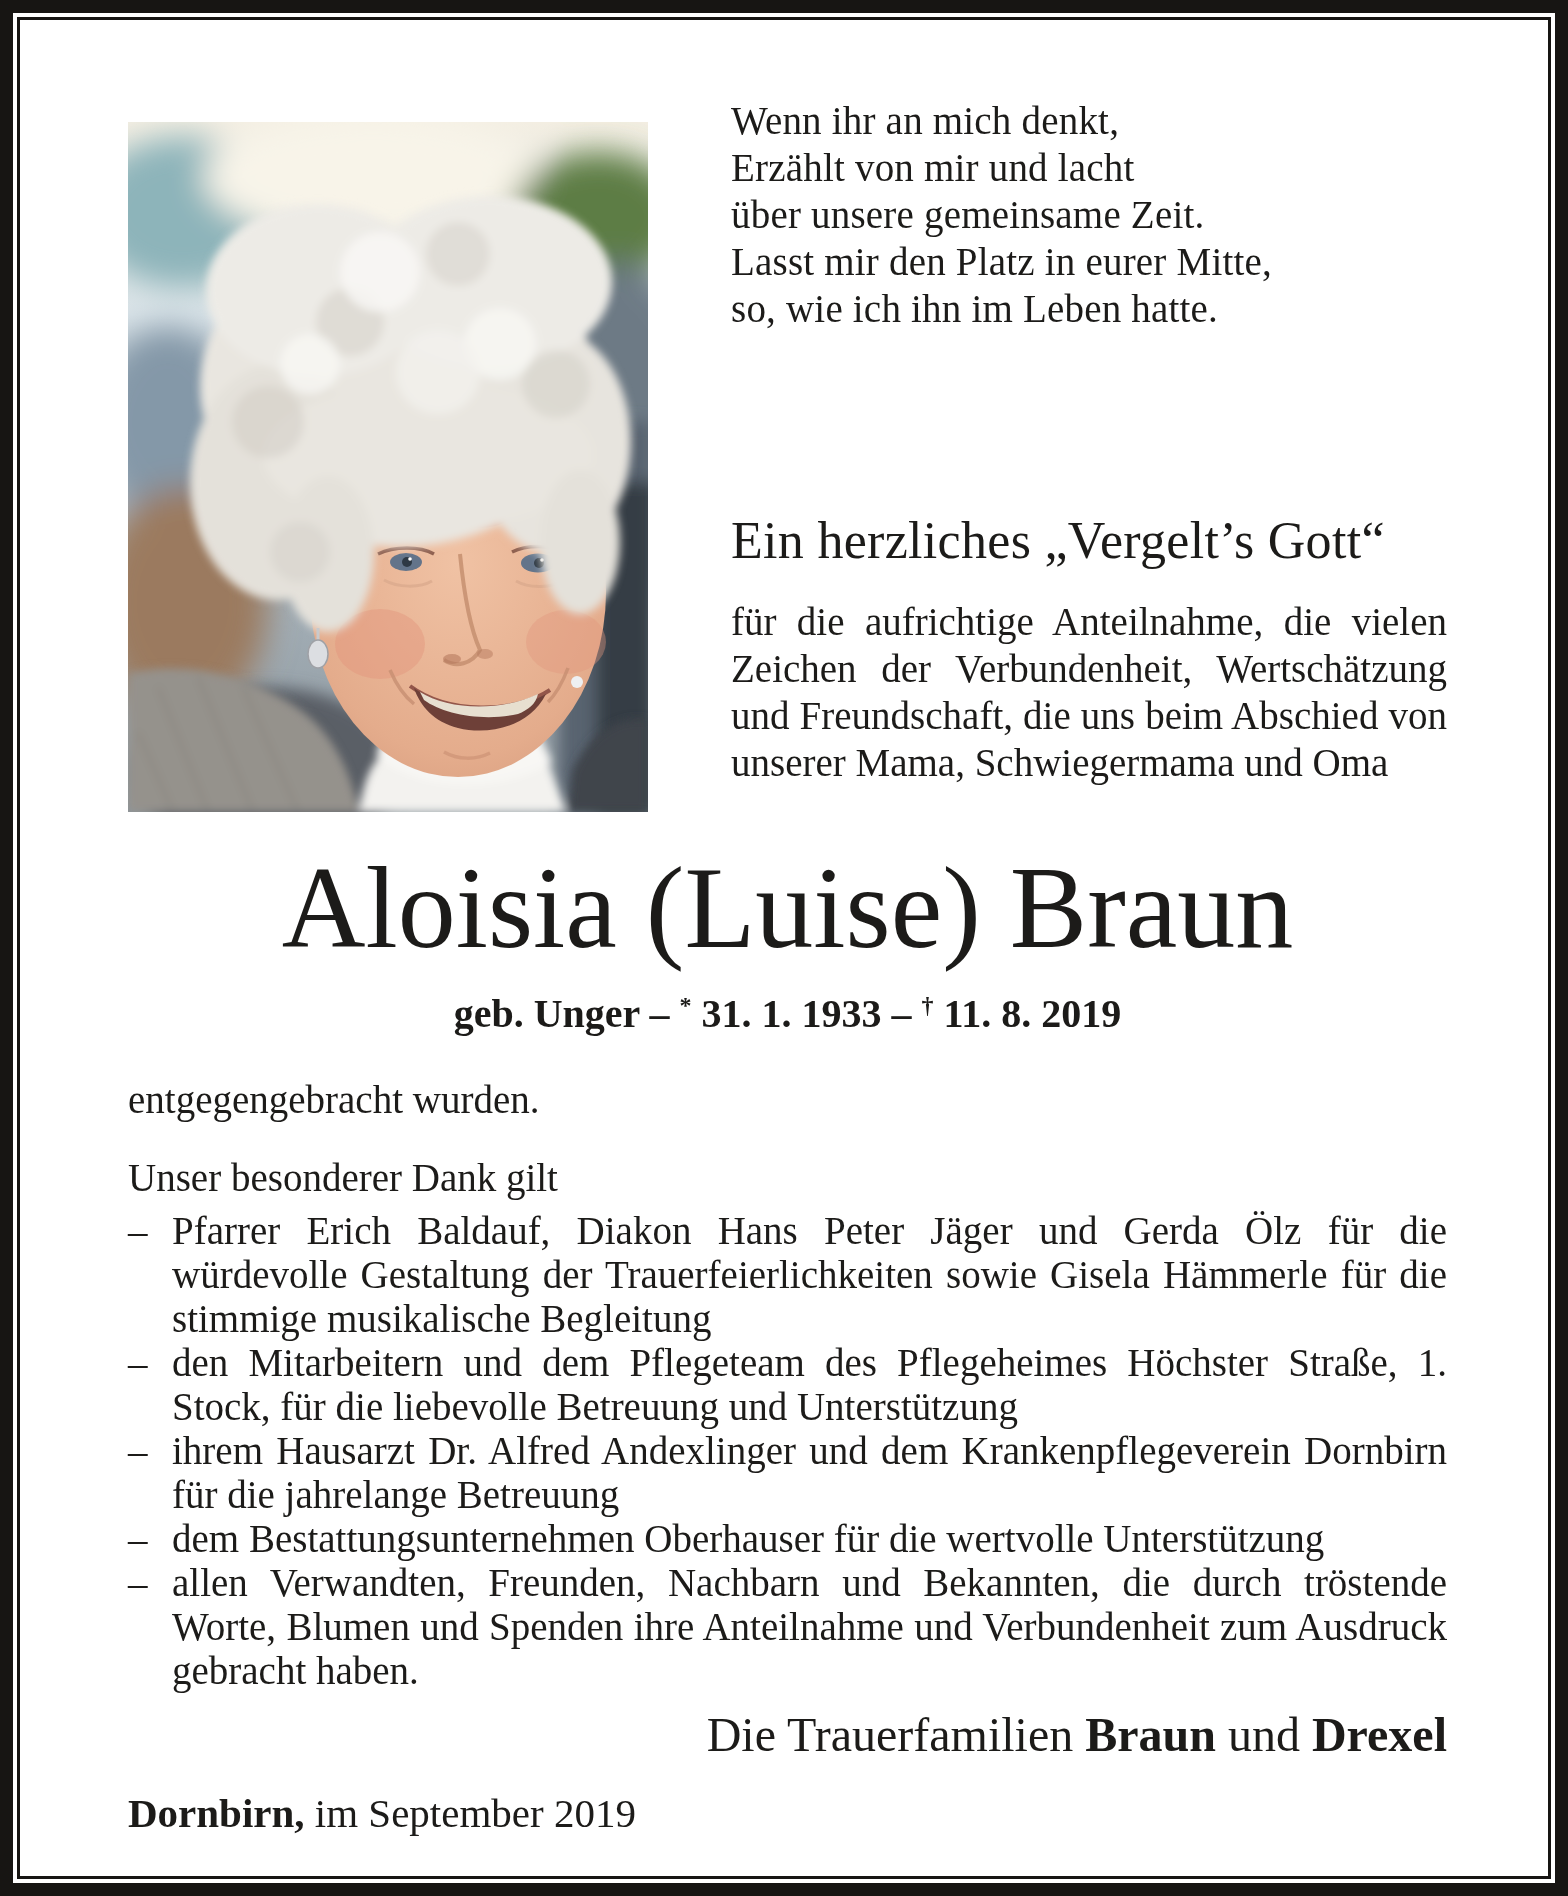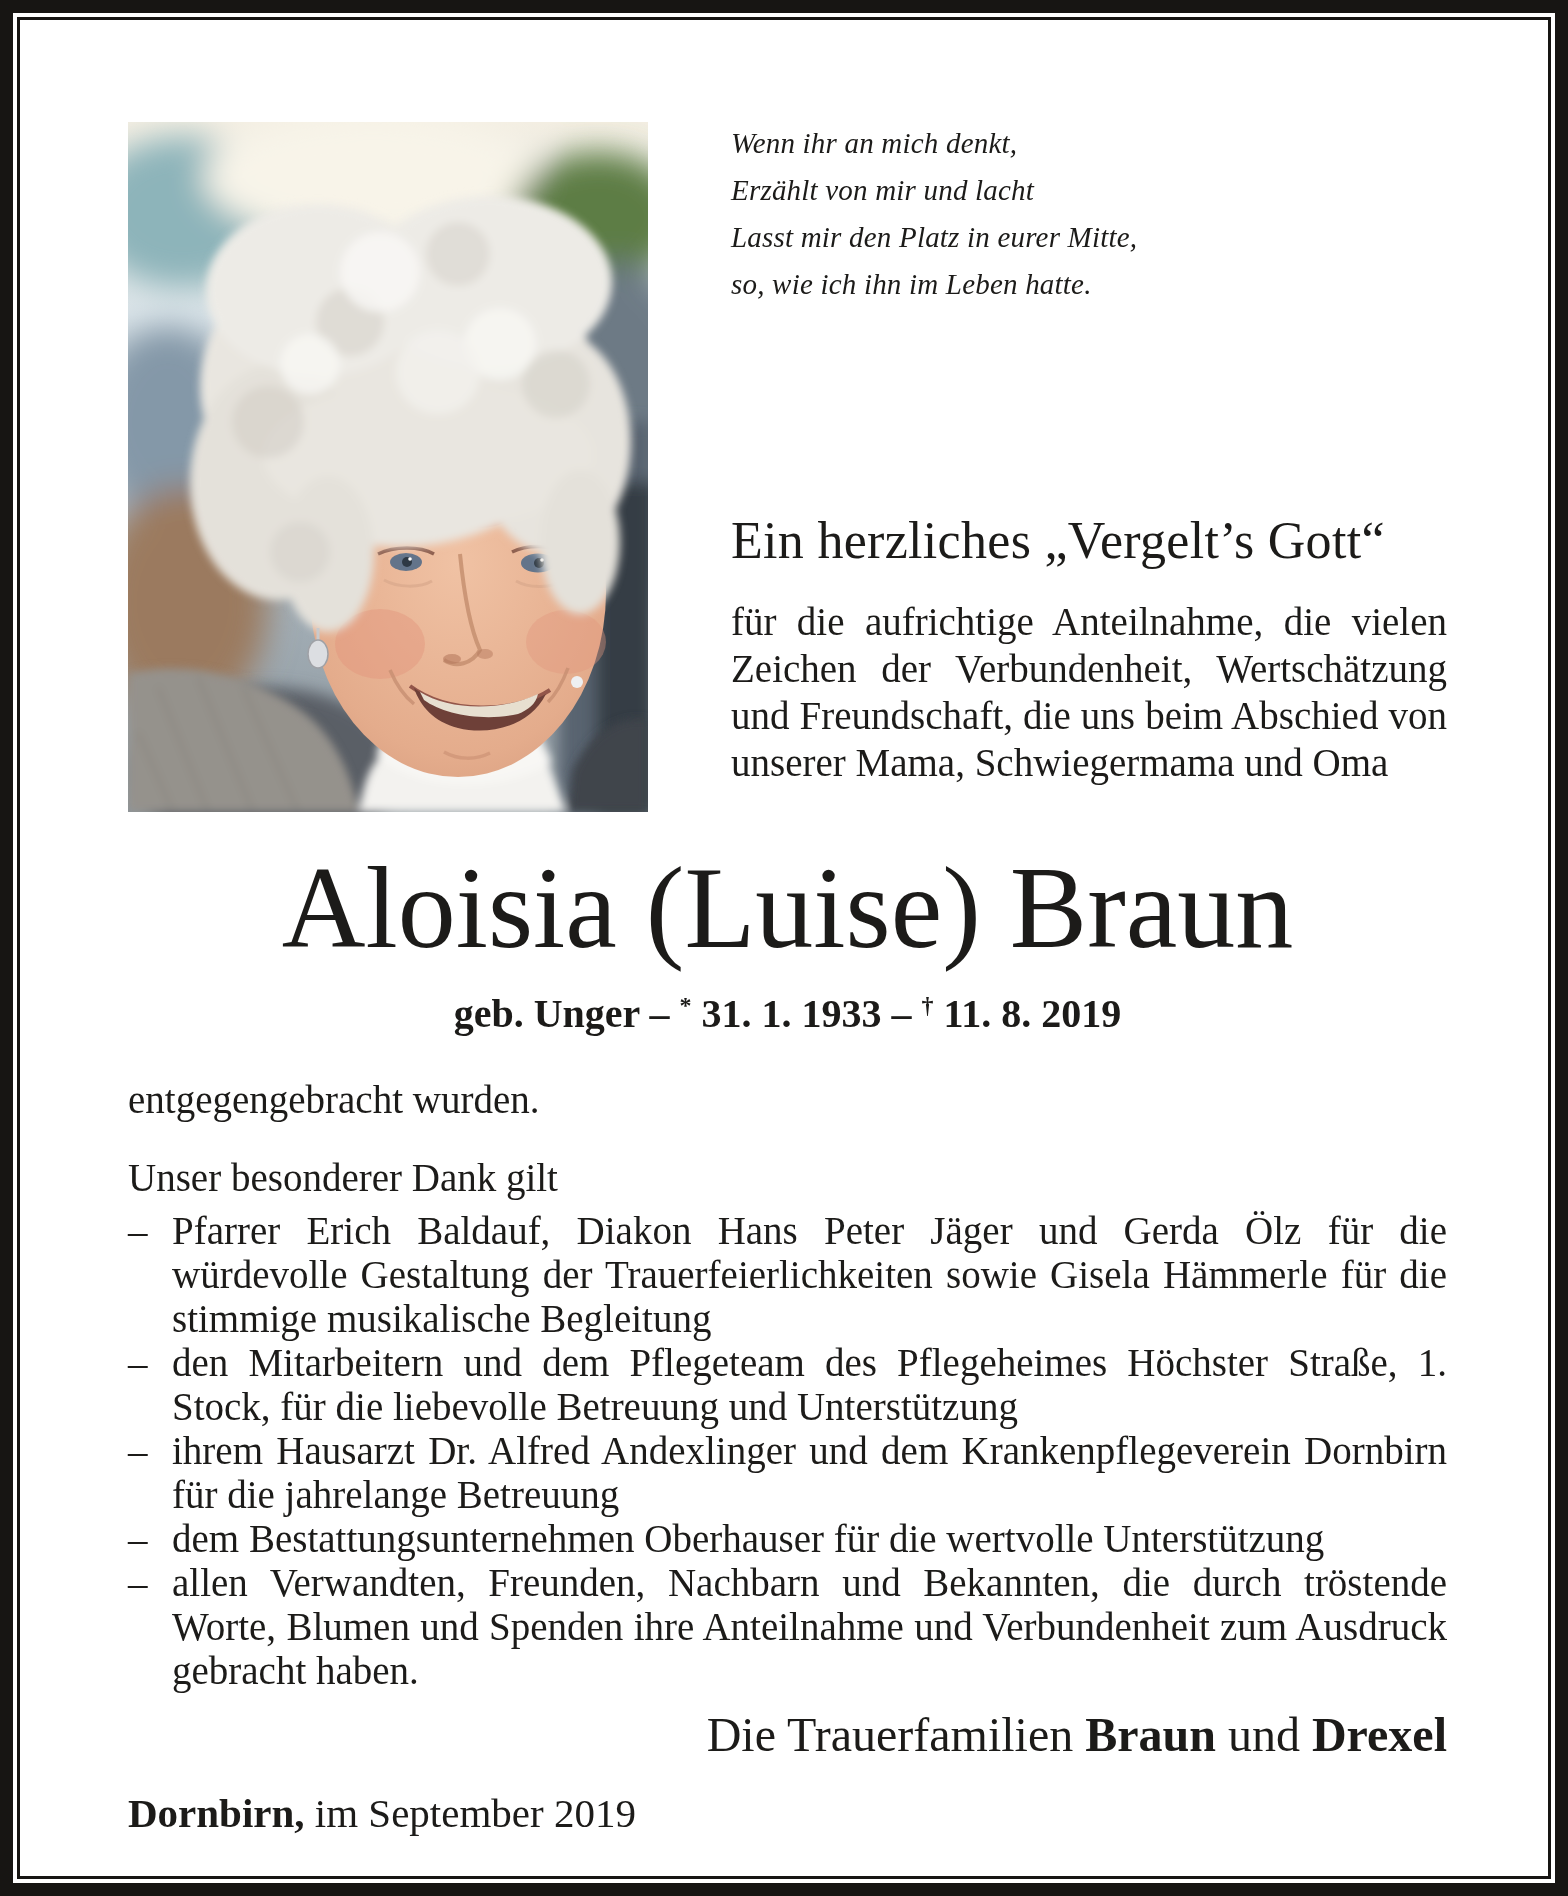--- a/index.html
+++ b/index.html
@@ -7,21 +7,21 @@
     width:1568px;height:1896px;position:relative;background:#ffffff;
     font-family:"Liberation Serif","DejaVu Serif",serif;color:#1c1b19;
     overflow:hidden;
   }
   .frame-outer{position:absolute;inset:0;border:13px solid #171513;pointer-events:none;z-index:50;}
   .frame-inner{position:absolute;inset:17px;border:3px solid #171513;pointer-events:none;z-index:50;}
 
   .photo{position:absolute;left:128px;top:122px;width:520px;height:690px;overflow:hidden;}
   .photo svg{display:block;width:100%;height:100%;}
 
-  .poem{position:absolute;left:731px;top:120px;font-style:italic;font-size:29px;line-height:47px;letter-spacing:0.2px;}
+  .poem{position:absolute;left:731px;top:97px;font-size:39px;line-height:47px;letter-spacing:0.2px;}
 
   .heading{position:absolute;left:731px;top:512px;font-size:52px;line-height:1.1;letter-spacing:0.3px;white-space:nowrap;}
 
   .intro{position:absolute;left:731px;top:598px;width:716px;text-align:justify;font-size:39px;line-height:47px;}
 
   .name{position:absolute;left:128px;top:846px;width:1319px;text-align:center;font-size:116px;line-height:1.08;white-space:nowrap;}
 
   .dates{position:absolute;left:128px;top:990px;width:1319px;text-align:center;font-size:40px;font-weight:bold;}
   .dates sup{font-size:60%;vertical-align:super;line-height:0;}
 
@@ -150,20 +150,21 @@
         <ellipse cx="190" cy="532" rx="10" ry="14" fill="#dcdee2" stroke="#9fa1a6" stroke-width="1.5"></ellipse>
         <circle cx="449" cy="560" r="6" fill="#eef0f2"></circle>
       </g>
     </g>
   </svg>
 </div>
 
 <div class="poem">
   <div>Wenn ihr an mich denkt,</div>
   <div>Erzählt von mir und lacht</div>
+  <div>über unsere gemeinsame Zeit.</div>
   <div>Lasst mir den Platz in eurer Mitte,</div>
   <div>so, wie ich ihn im Leben hatte.</div>
 </div>
 
 <div class="heading">Ein herzliches „Vergelt’s Gott“</div>
 
 <div class="intro">für die aufrichtige Anteilnahme, die vielen Zeichen der Verbundenheit, Wertschätzung und Freundschaft, die uns beim Abschied von unserer Mama, Schwiegermama und Oma</div>
 
 <div class="name">Aloisia (Luise) Braun</div>
 

